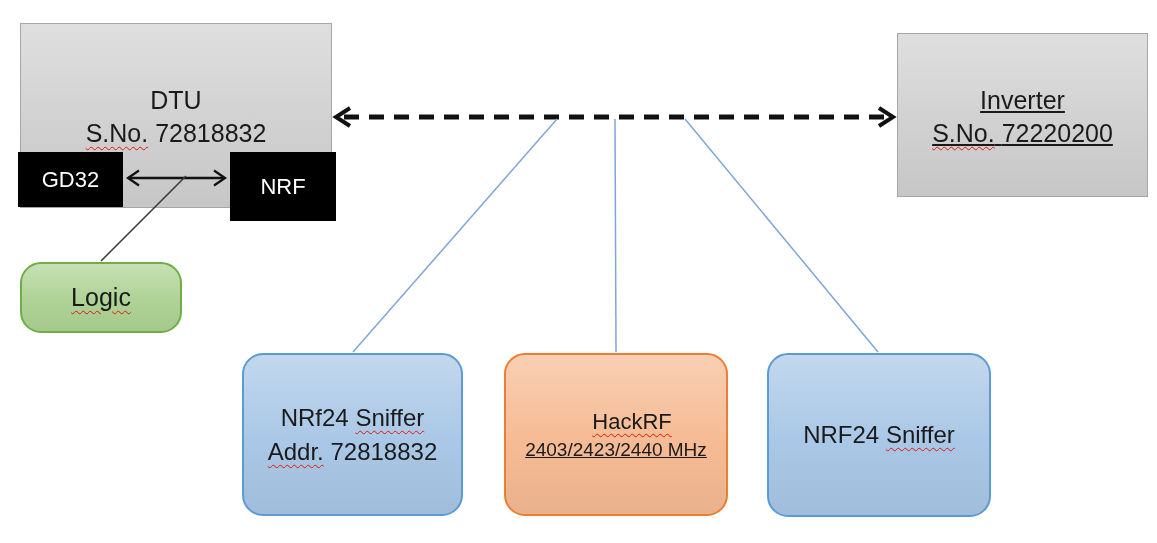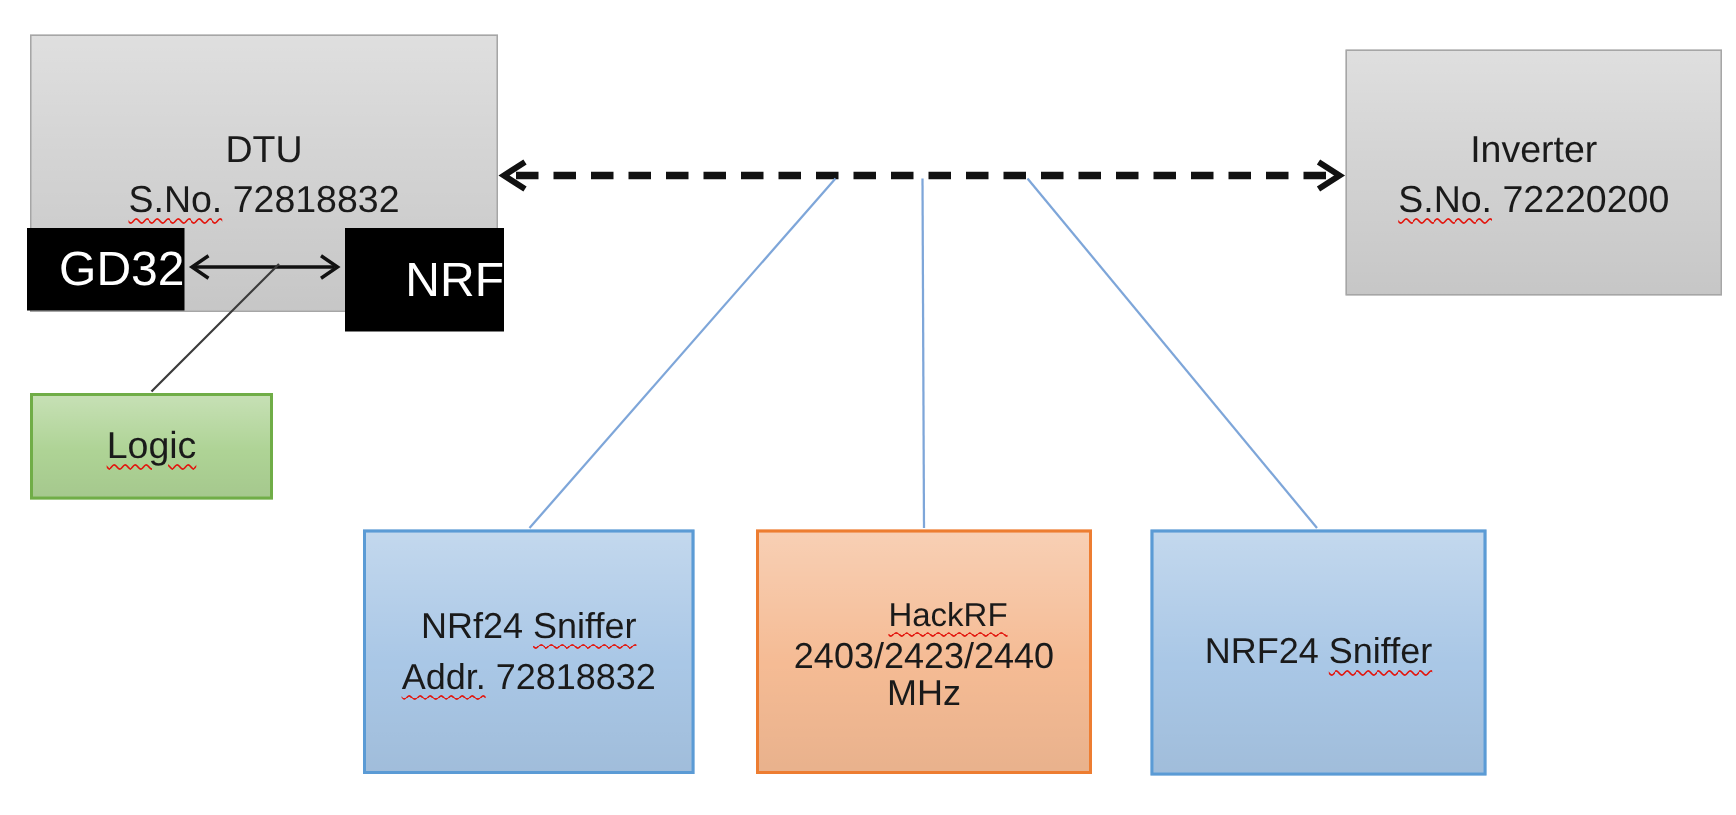--- a/index.html
+++ b/index.html
@@ -15,40 +15,40 @@
   body{font-family:"Liberation Sans", sans-serif; color:var(--text-dark);}
   #canvas{position:relative;width:1157px;height:543px;background:var(--canvas-bg);overflow:hidden;padding-left:47px;}
 
   .shape{position:absolute;box-sizing:border-box;
     background-image:linear-gradient(rgba(255,255,255,.30), rgba(255,255,255,0) 55%, rgba(0,0,0,.05));}
   .gray{background-color:var(--gray-fill);border:1px solid var(--gray-border);}
   .green{background-color:var(--green-fill);border:2px solid var(--green-border);}
   .blue{background-color:var(--blue-fill);border:2px solid var(--blue-border);}
   .orange{background-color:var(--orange-fill);border:2px solid var(--orange-border);}
 
-  .center-col{display:flex;flex-direction:column;align-items:center;justify-content:center;text-align:center;}
+  .center-col{display:flex;flex-direction:column;align-items:center;justify-content:center;text-align:center;border-radius:21px;}
 
   #dtu-box{left:20px;top:23px;width:312px;height:185px;}
   .dtu-text{position:absolute;left:0;right:0;top:60px;text-align:center;font-size:25px;line-height:33px;}
   #inverter-box{left:897px;top:33px;width:251px;height:164px;}
-  .inverter-text{position:absolute;left:0;right:0;top:50px;text-align:center;font-size:25px;line-height:33px;}
+  .inverter-text{position:absolute;left:0;right:0;top:50px;text-align:center;font-size:25px;line-height:33px;text-decoration:underline;}
 
   .chip{position:absolute;background:var(--chip-bg);color:var(--chip-text);
-    display:flex;align-items:center;justify-content:flex-end;font-size:32px;}
+    display:flex;align-items:center;justify-content:center;font-size:22px;}
   #gd32-chip{left:18px;top:152px;width:105px;height:55px;}
   #nrf-chip{left:230px;top:152px;width:106px;height:69px;}
 
   #logic-box{left:20px;top:262px;width:162px;height:71px;font-size:25px;}
 
   #sniffer-left-box{left:242px;top:353px;width:221px;height:163px;font-size:24px;line-height:34px;}
   #hackrf-box{left:504px;top:353px;width:224px;height:163px;}
   #sniffer-right-box{left:767px;top:353px;width:224px;height:164px;font-size:24px;line-height:34px;}
   .hack-title{font-size:22px;line-height:30px;margin-left:32px;}
   .hack-sub{font-size:18px;line-height:24px;}
-  .hack-freq{font-size:24px;line-height:25px;}
+  .hack-freq{font-size:19px;line-height:25px;text-decoration:underline;}
 
   .sq{text-decoration:underline;text-decoration-style:wavy;
       text-decoration-color:var(--squiggle-red);text-decoration-thickness:1px;
       text-underline-offset:4px;}
 
   #overlay{position:absolute;left:0;top:0;width:1157px;height:543px;pointer-events:none;}
 </style>
 </head>
 <body>
 

